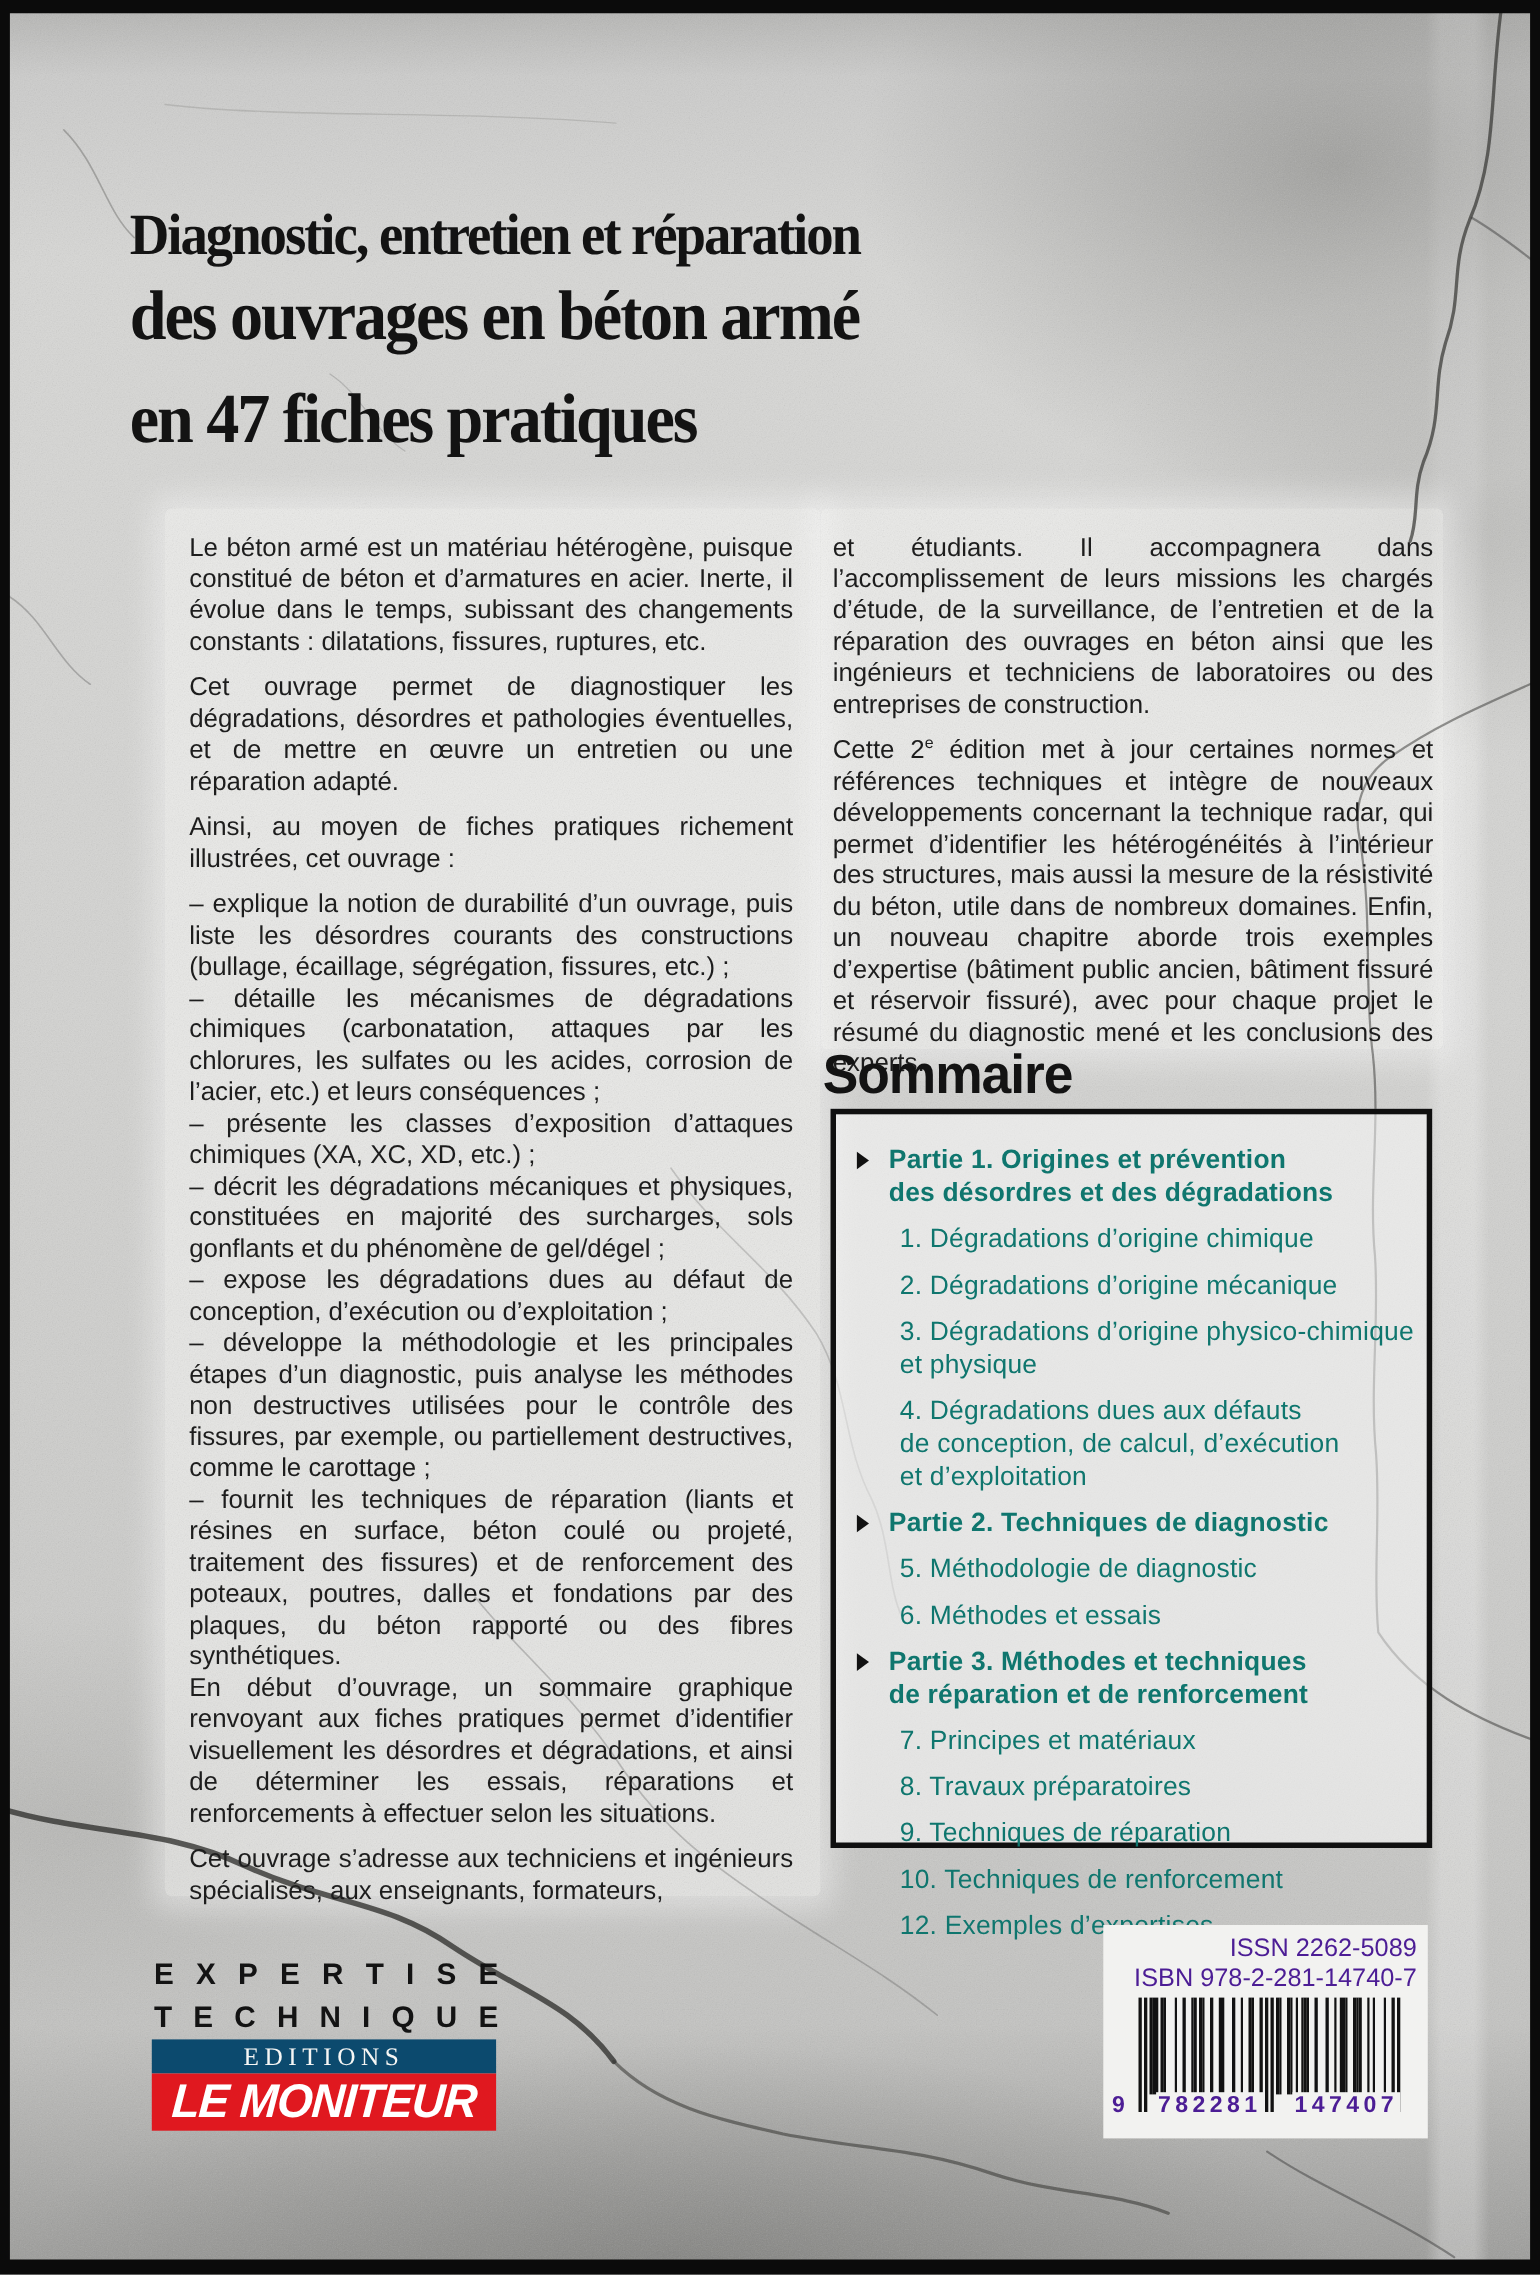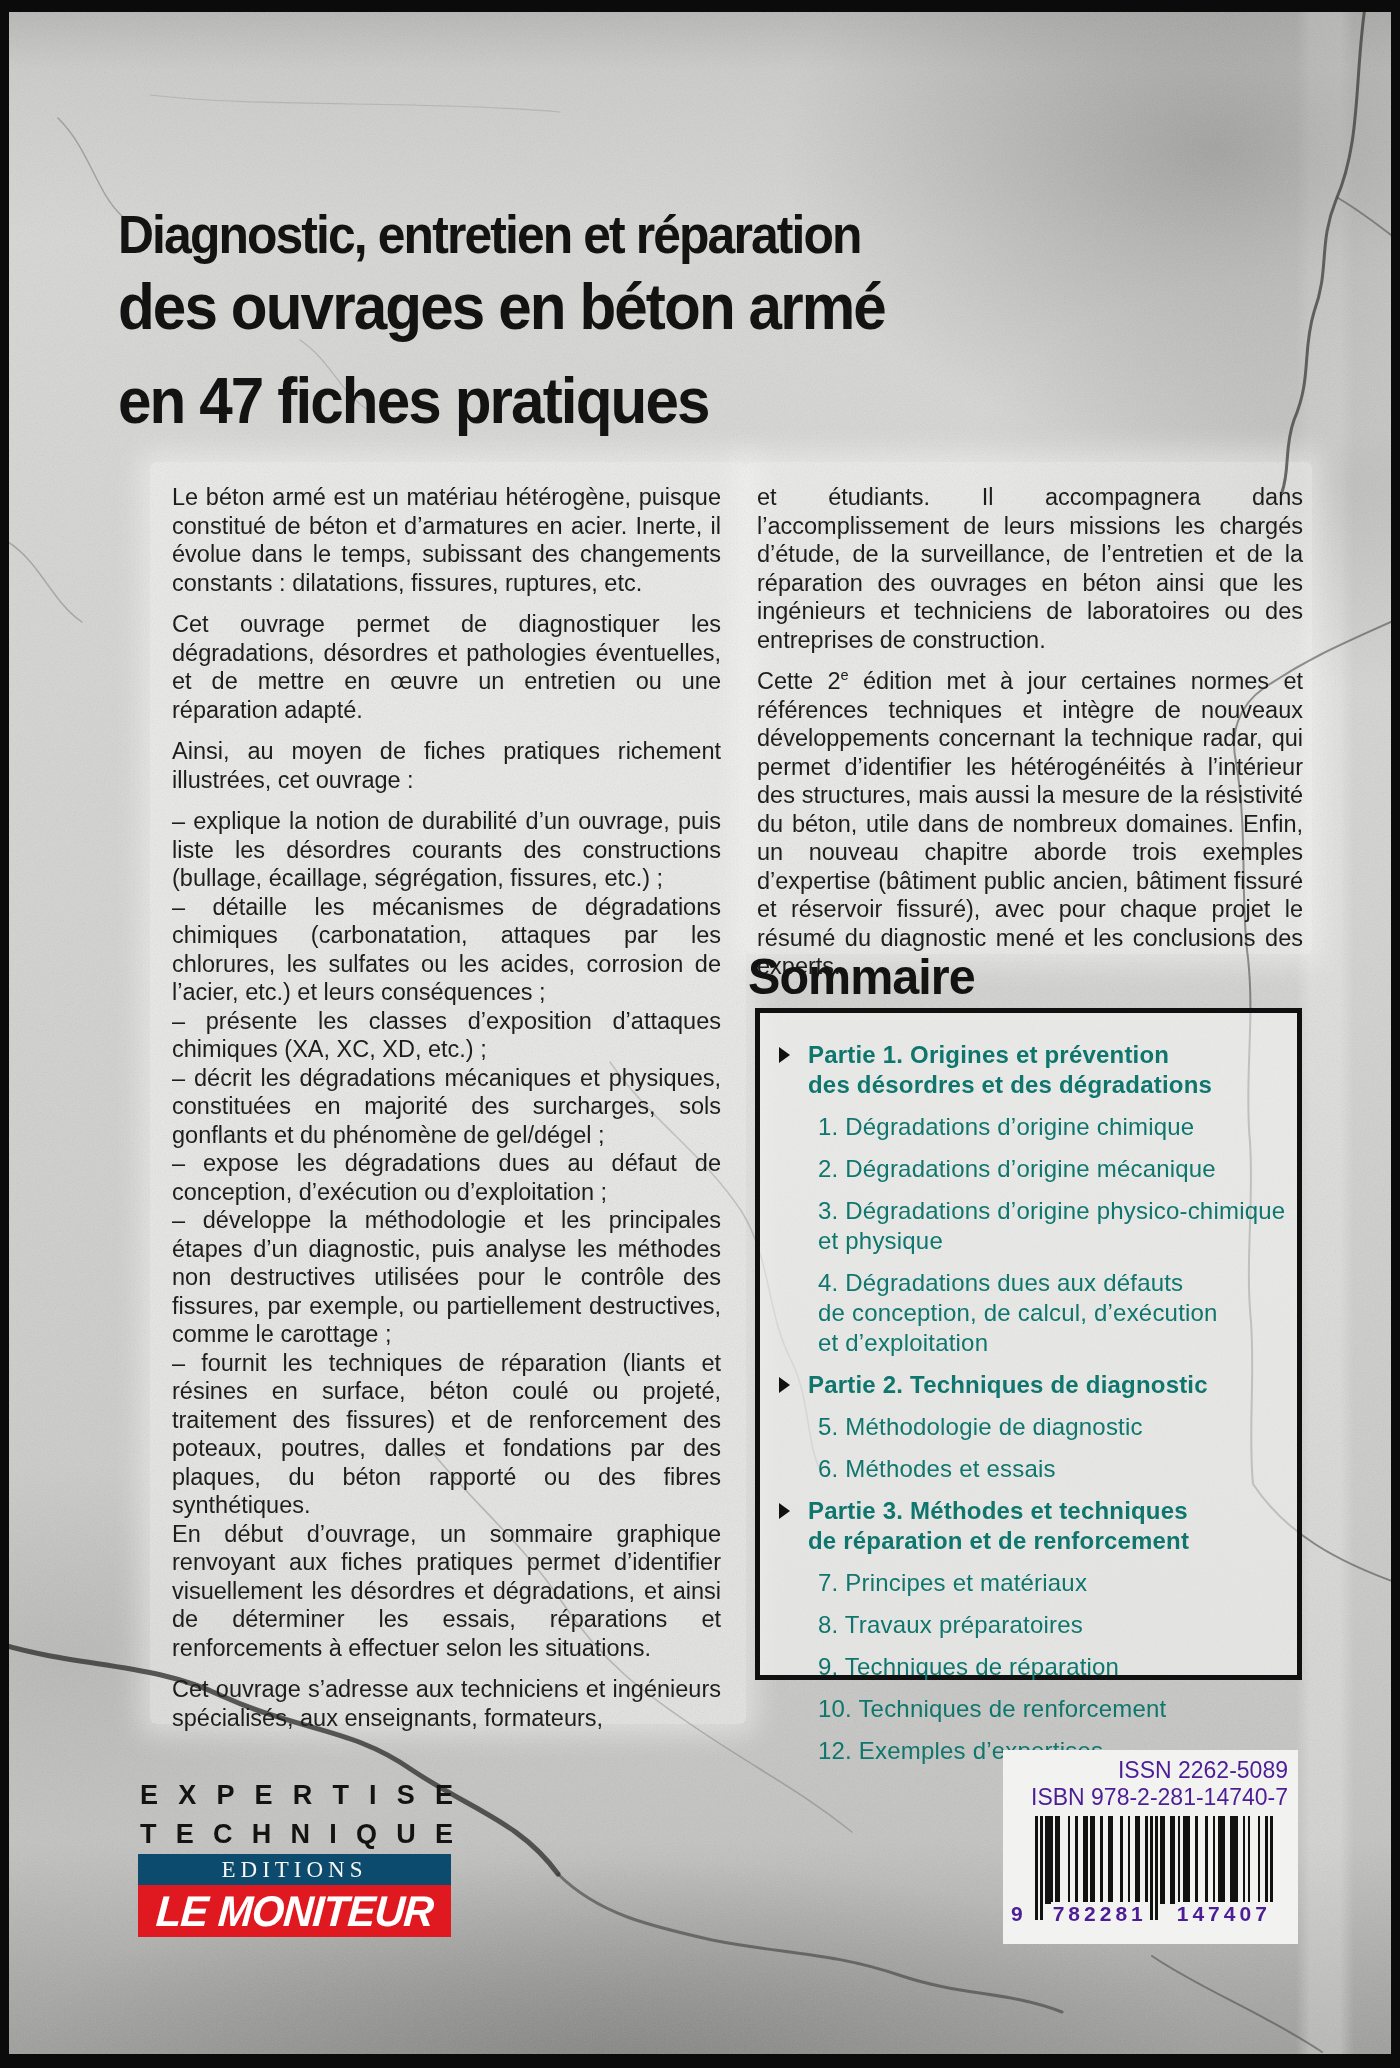--- a/index.html
+++ b/index.html
@@ -14,21 +14,21 @@
       linear-gradient(180deg,#b2b2b0 0,#cccccb 70px,#d7d7d5 240px,#d3d3d1 900px,#cbcbc9 1500px,#c3c3c1 1840px,#a9a9a7 1980px,#9b9b99 2068px);}
   .panel{position:absolute;z-index:1;background:rgba(253,253,252,.5);
          box-shadow:0 0 26px 12px rgba(253,253,252,.45);border-radius:6px;}
   .panel-left{left:150px;top:462px;width:596px;height:1262px;}
   .panel-right{left:746px;top:462px;width:566px;height:492px;}
   .texture{position:absolute;inset:0;z-index:2;pointer-events:none;}
   .content{position:absolute;inset:0;z-index:3;}
   .frame{position:absolute;inset:0;z-index:6;pointer-events:none;
          border:9px solid #0b0b0b;border-top-width:12px;border-bottom-width:14px;}
 
-  .title{position:absolute;left:118px;top:208px;color:#131313;}
+  .title{position:absolute;left:118px;top:188px;color:#131313;font-family:Liberation Serif, serif;}
   .title .l{font-weight:bold;line-height:1;white-space:nowrap;
             transform:scaleX(.94);transform-origin:left top;letter-spacing:-2px;}
   .l1{font-size:53px;}
   .l2{font-size:64px;margin-top:14px;}
   .l3{font-size:64px;margin-top:30px;}
 
   .col{position:absolute;top:483px;font-size:23.5px;line-height:28.5px;
        color:#1d1d1d;text-align:justify;}
   .col-left{left:172px;width:549px;}
   .col-right{left:757px;width:546px;}

